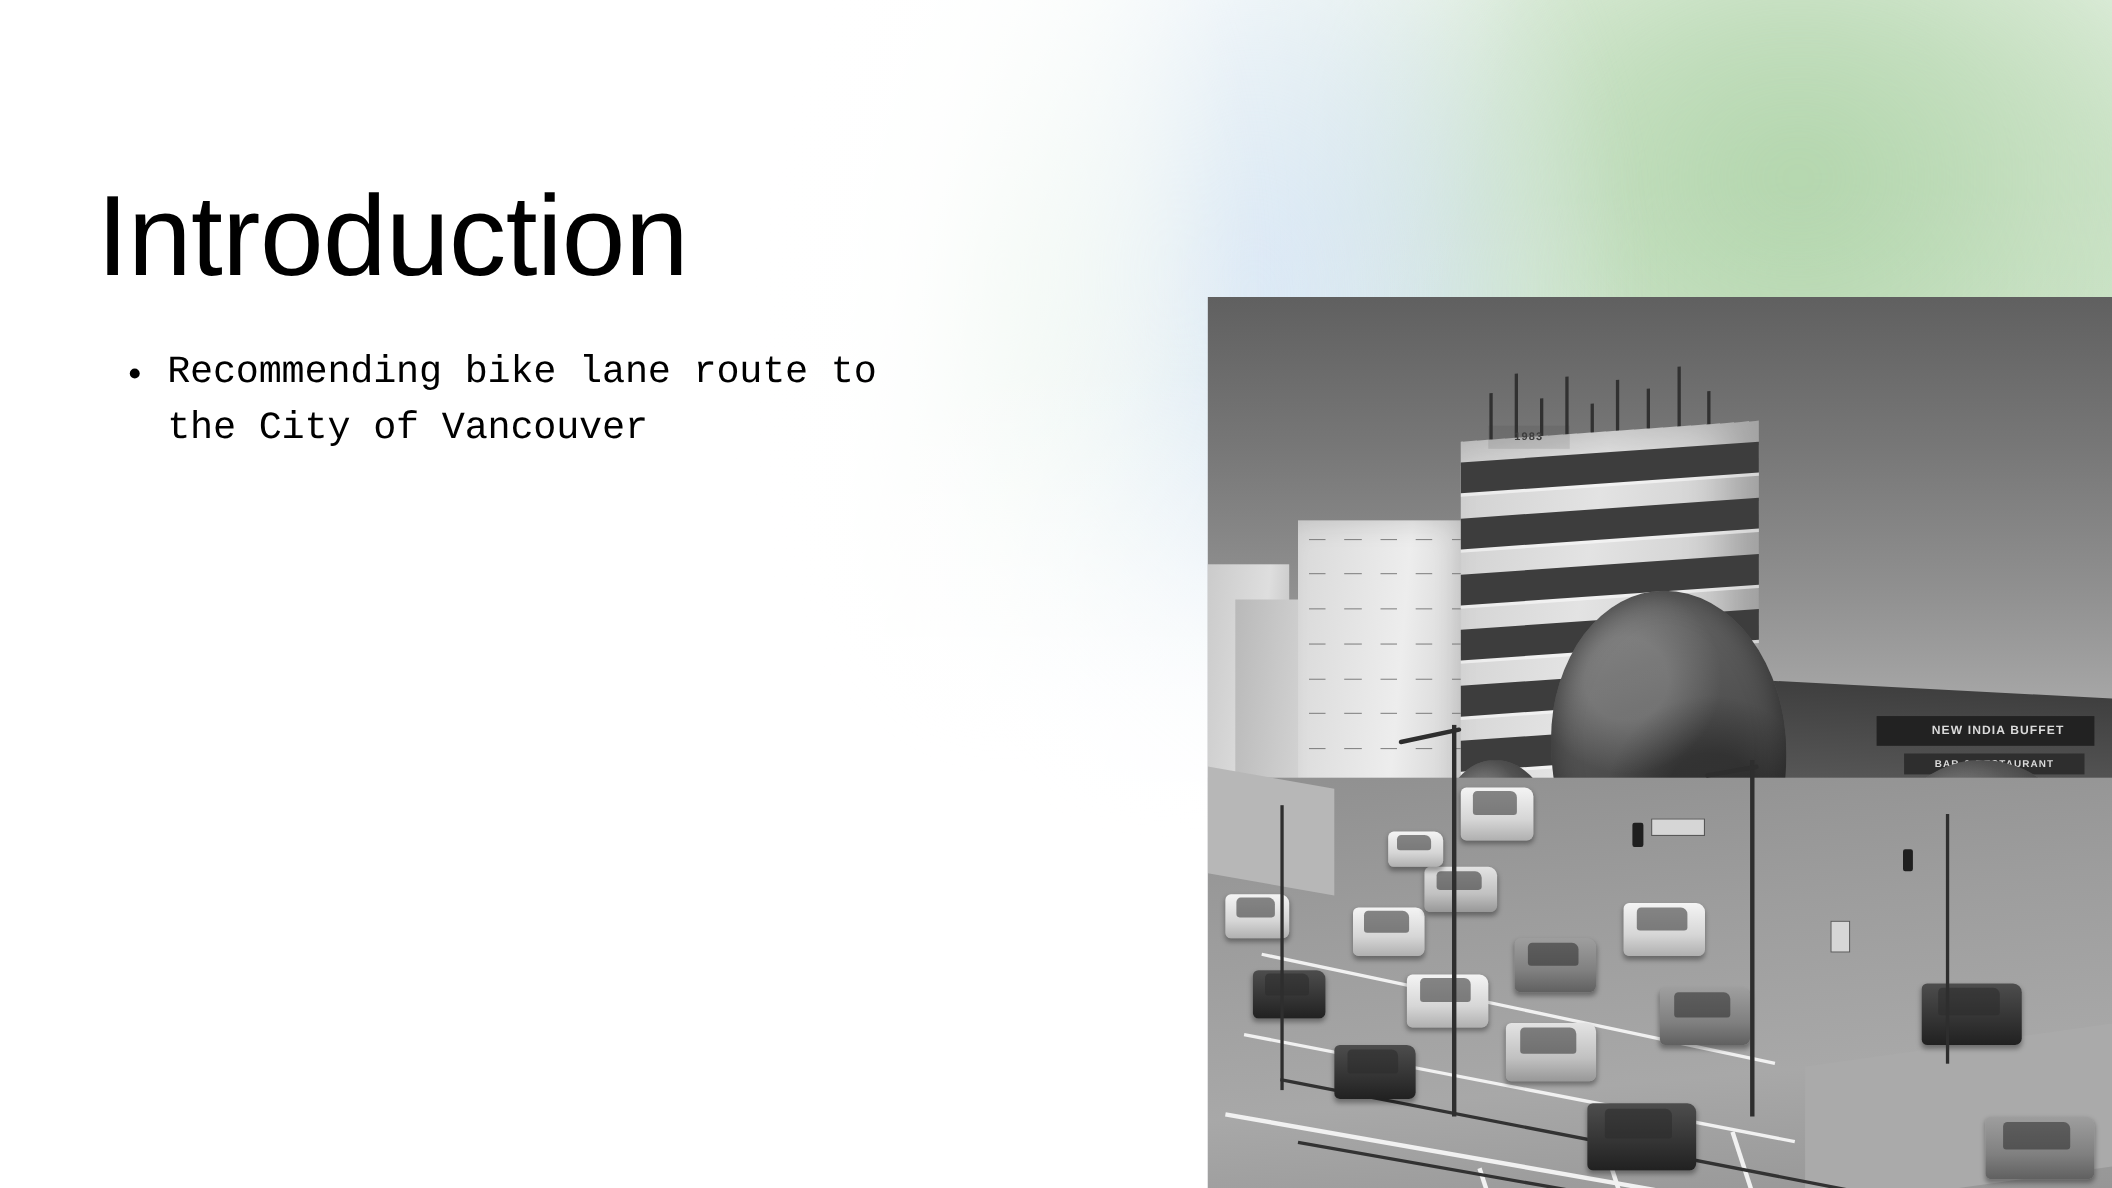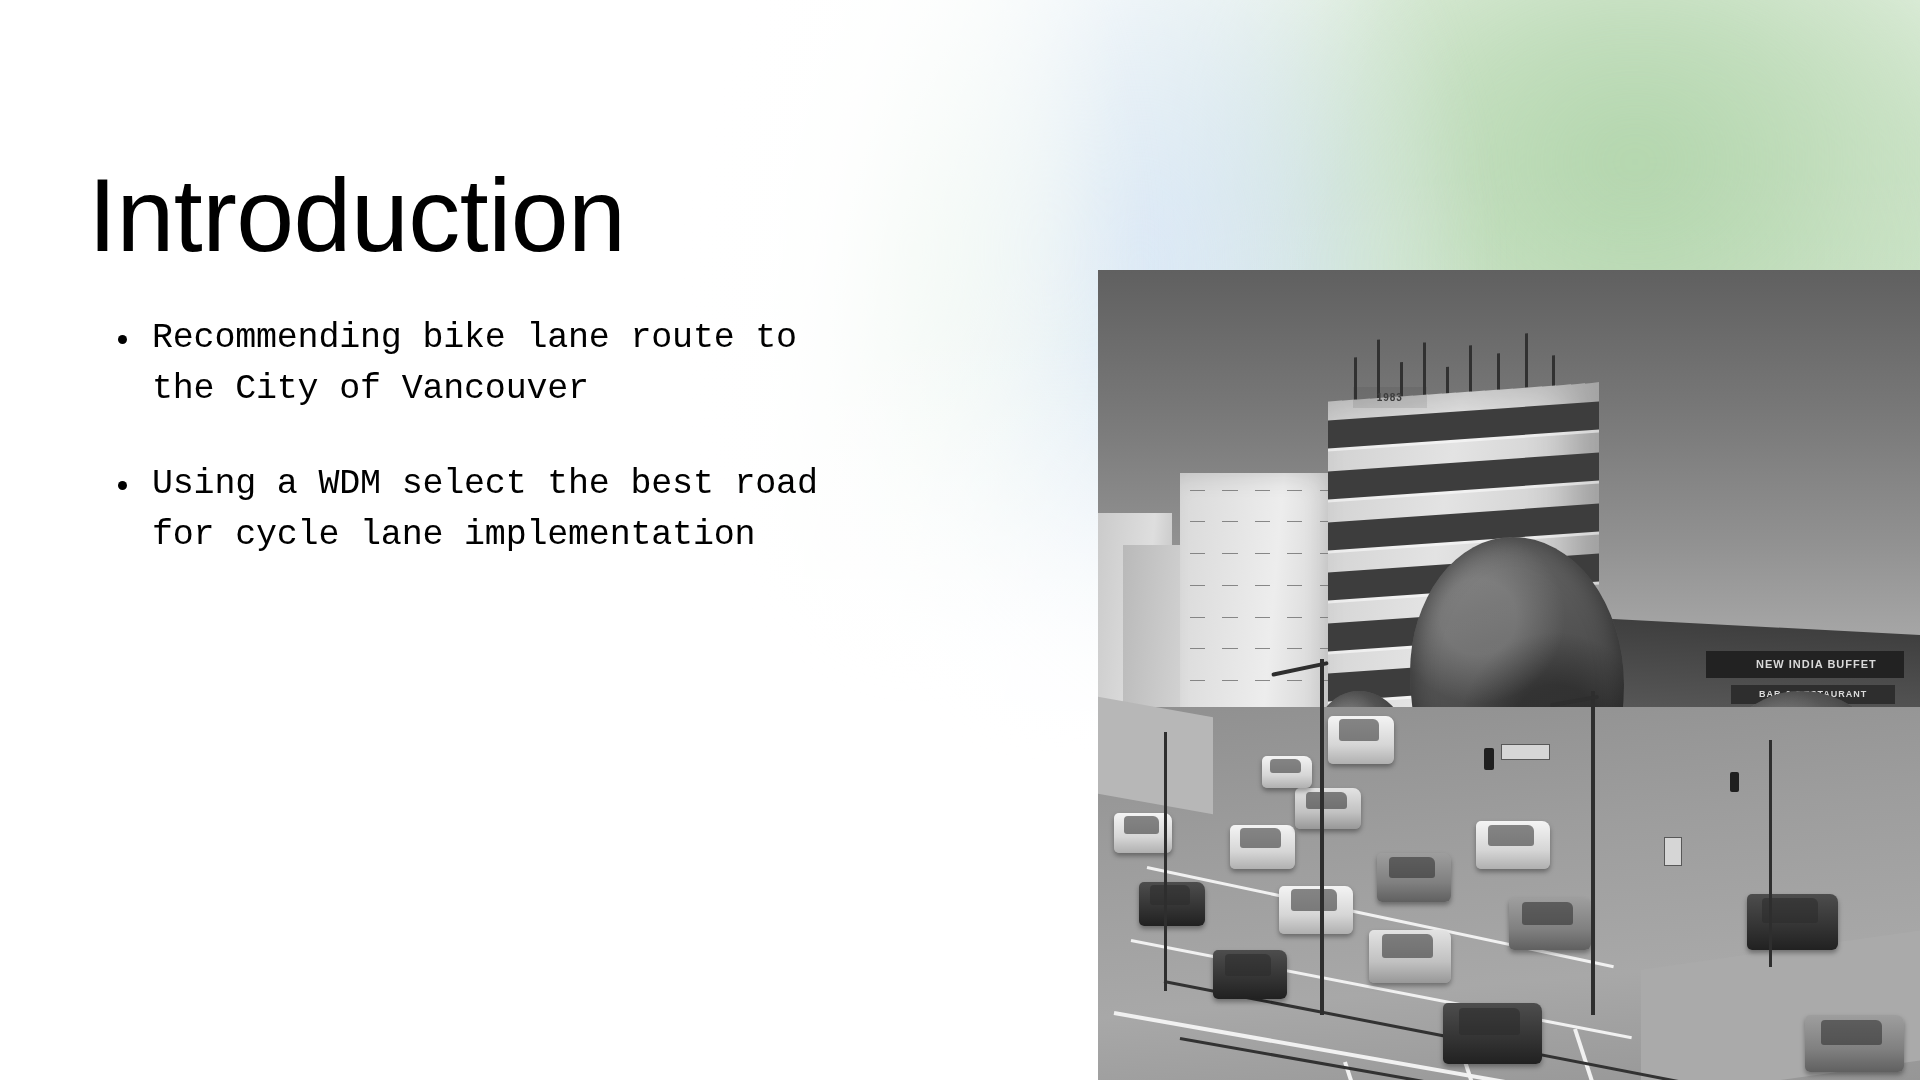--- a/index.html
+++ b/index.html
@@ -414,24 +414,20 @@
     <h1 class="slide-title">Introduction</h1>
 
     <ul class="bullet-list">
 
       <li class="bullet-item">
         <span class="bullet-dot"></span>
         <span class="bullet-text">Recommending bike lane route to the City of Vancouver</span>
       </li>
 
 
-      <li class="bullet-item">
-        <span class="bullet-dot"></span>
-        <span class="bullet-text">Using a WDM select the best road for cycle lane implementation</span>
-      </li>
 
 
     </ul>
   </div>
 
   <div class="photo-frame">
     <div class="photo" title="Black and white aerial photograph of a busy Vancouver arterial street (Broadway) with multi-lane traffic, trolley wires, street trees, a mid-century banded office tower and ground-level storefronts">
 
       <div class="sky"></div>
       <div class="mountains"></div>

